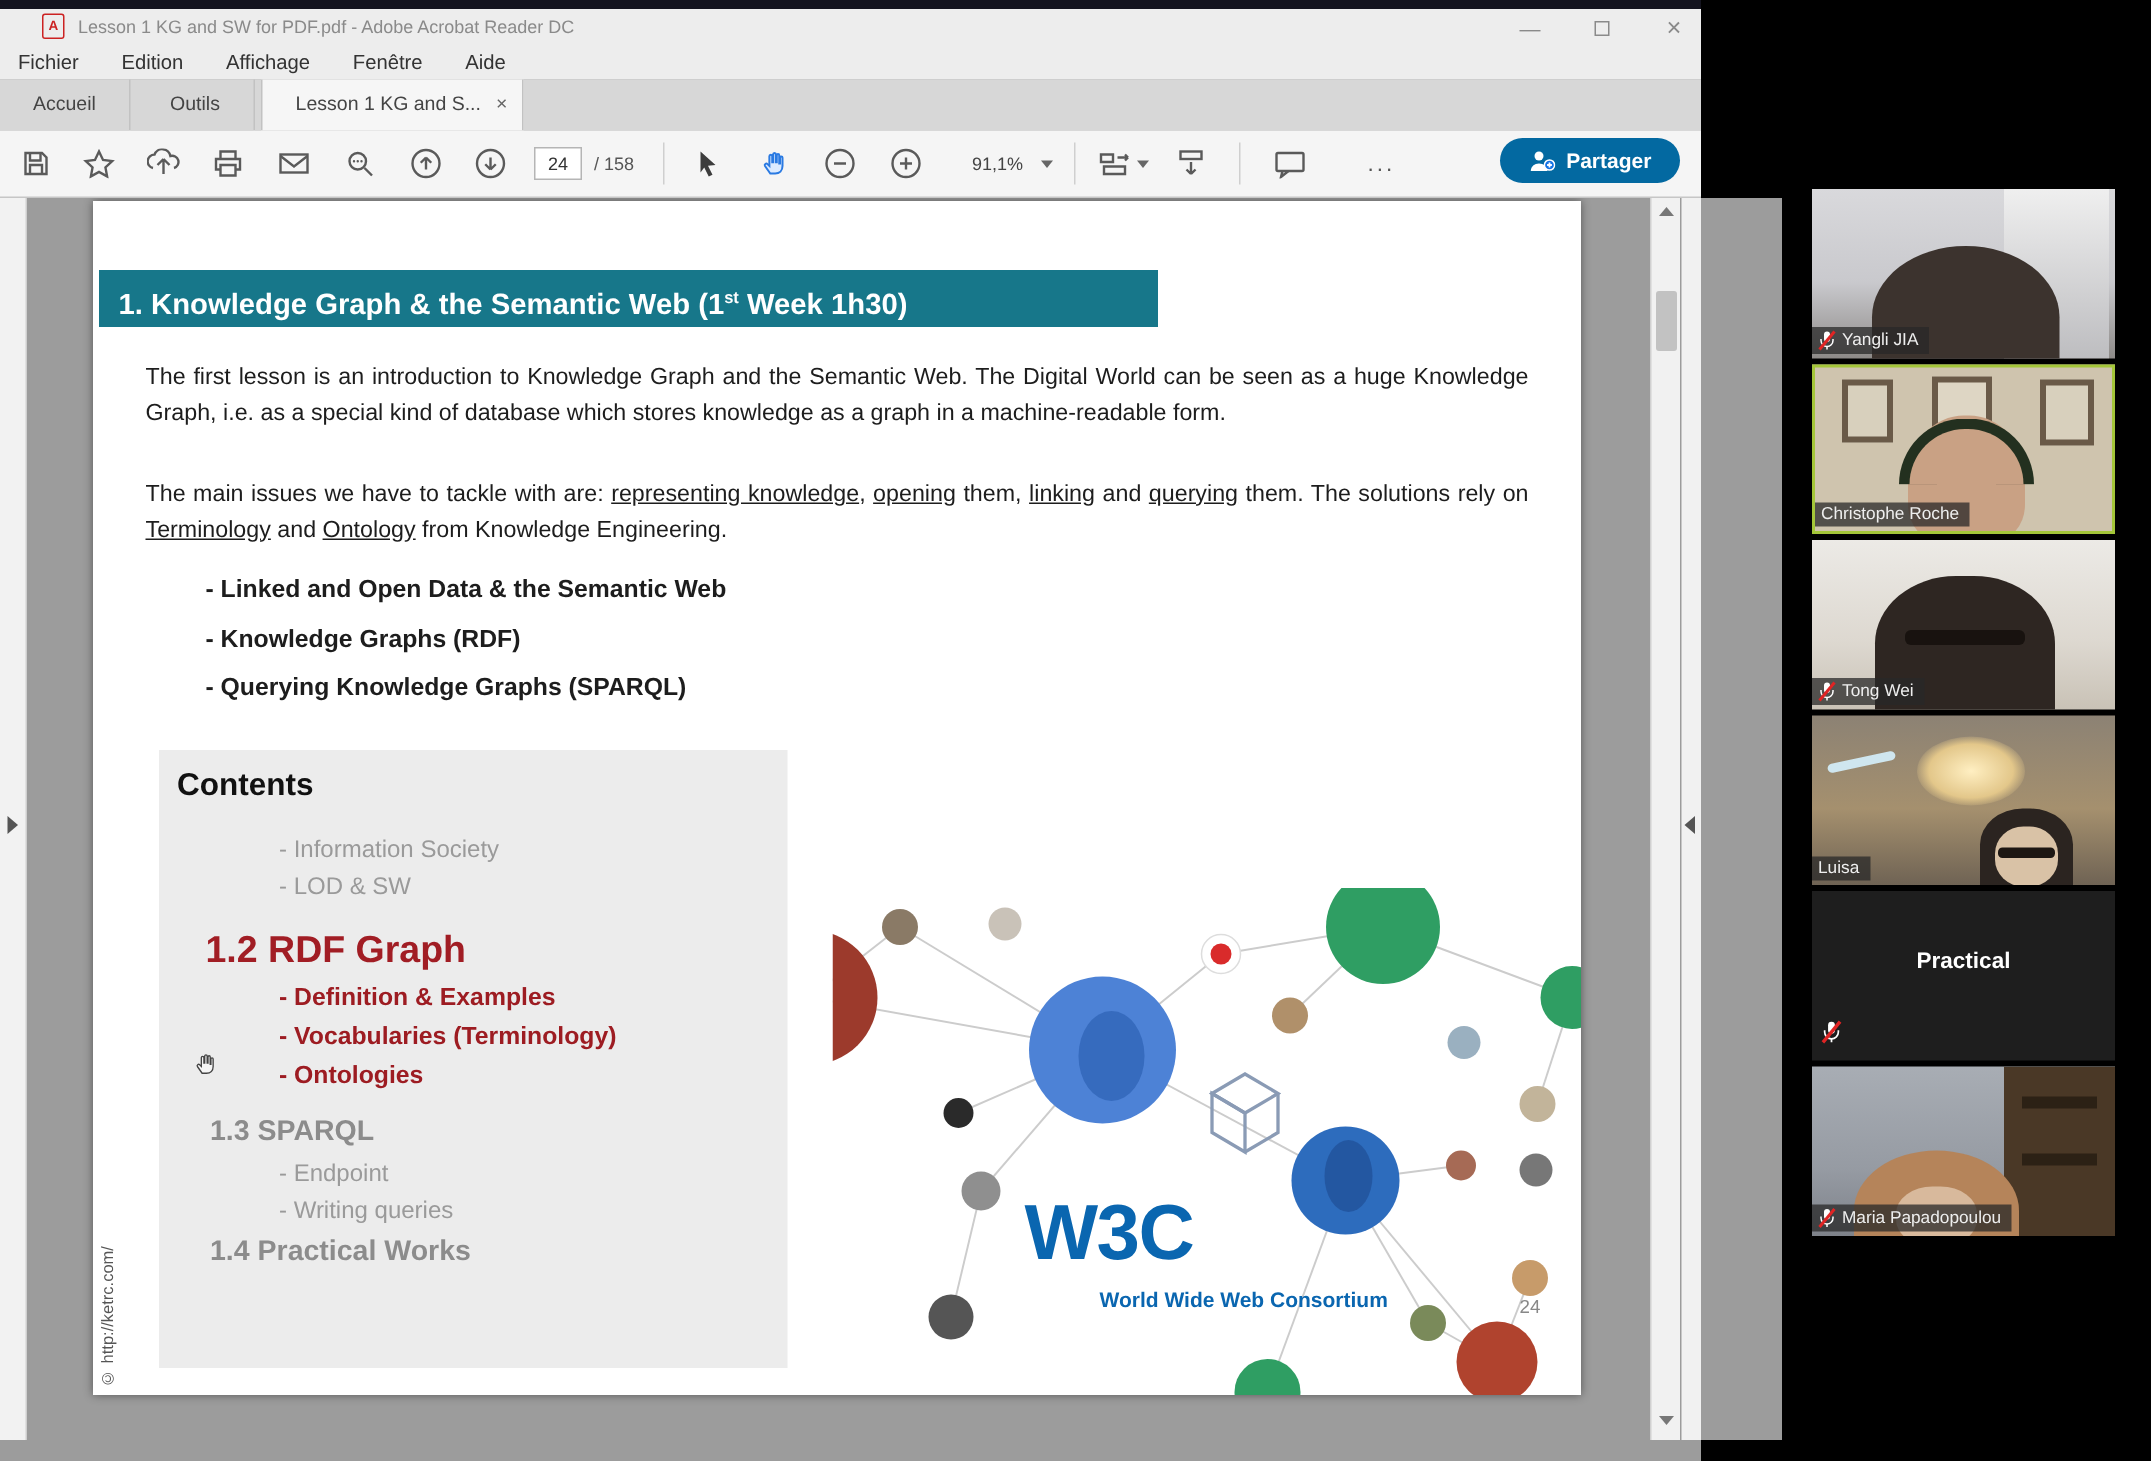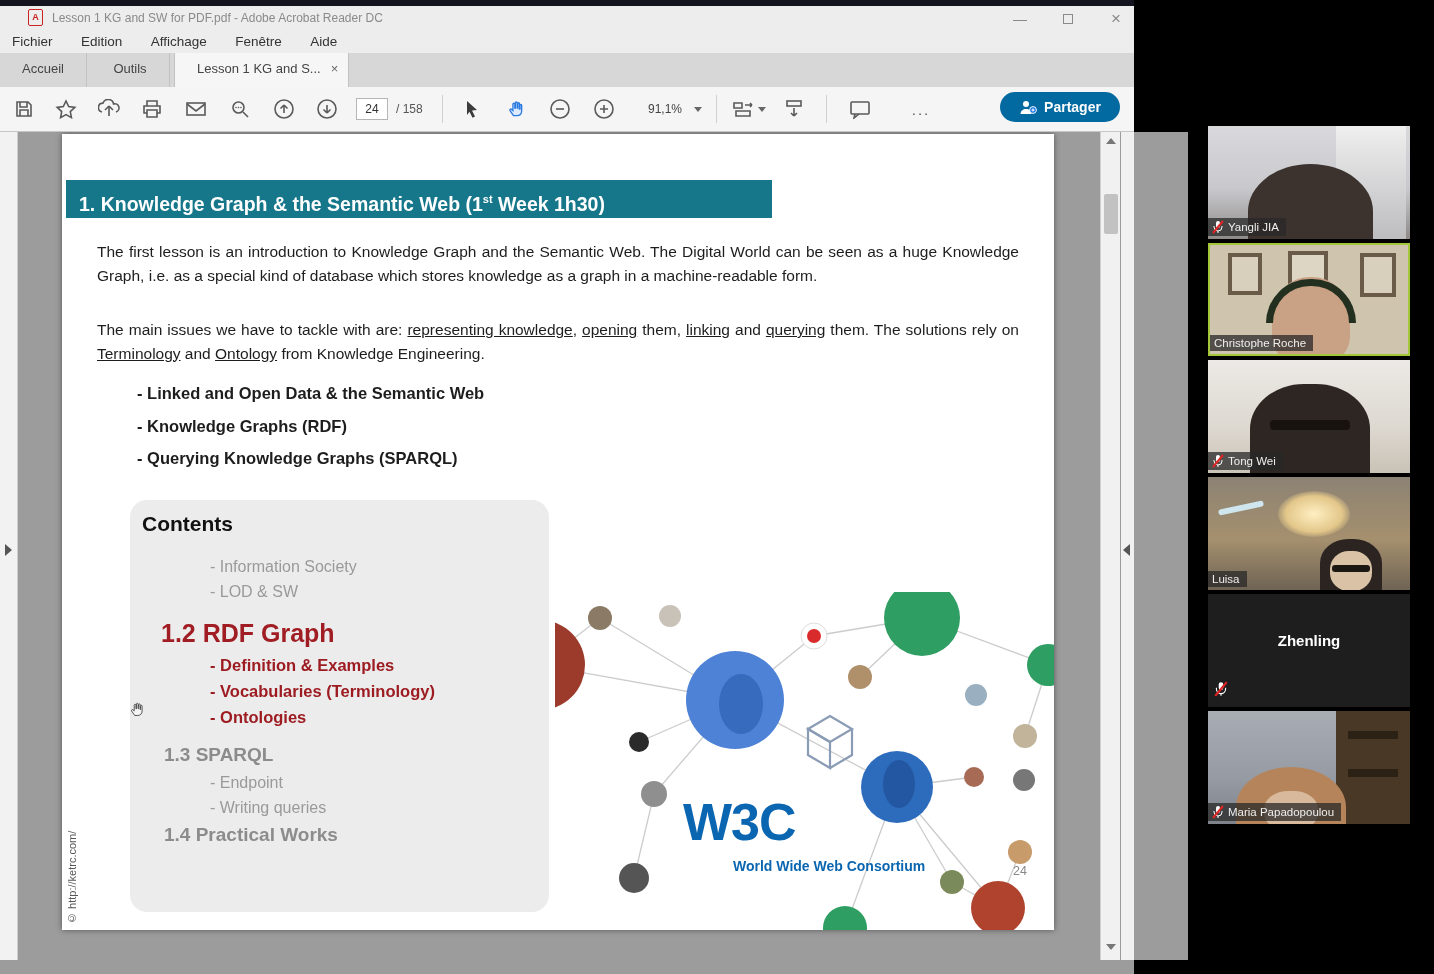--- a/index.html
+++ b/index.html
@@ -60,21 +60,21 @@
 
   
   #page { left:62px; top:2px; width:992px; height:796px; background:#fff; box-shadow:0 0 6px rgba(0,0,0,.45); }
   #slide-title { left:4px; top:46px; width:706px; height:38px; background:#17778a; color:#fff;
                  font-weight:bold; font-size:19.5px; line-height:38px; padding-left:13px; }
   #slide-title sup { font-size:11px; vertical-align:super; }
   .para { left:35px; width:922px; font-size:15.5px; line-height:23.5px; color:#1d1d1d; text-align:justify; }
   .para .u { text-decoration:underline; }
   #bullets { left:75px; top:250px; font-size:16.5px; font-weight:bold; color:#1d1d1d; }
   #bullets div { margin-bottom:13.5px; }
-  #contents-box { left:68px; top:366px; width:419px; height:412px; background:#ececec; padding:12px 0 0 12px;border-radius:17px; }
+  #contents-box { left:44px; top:366px; width:419px; height:412px; background:#ececec; padding:12px 0 0 12px; }
   #contents-box h2 { font-size:21px; color:#111; margin-bottom:22px; }
   .toc-h { font-size:19px; font-weight:bold; color:#8c8c8c; margin:0 0 8px 22px; }
   .toc-sub { font-size:16px; color:#9a9a9a; margin:0 0 7px 68px; }
   .toc-h.red { color:#a11d24; font-size:25px; margin-top:18px; margin-left:19px; }
   .toc-sub.red { color:#9d1c22; font-weight:bold; font-size:16.5px; }
   .gap { height:10px; }
   #copyright { left:4px; top:636px; height:154px; writing-mode:vertical-rl; transform:rotate(180deg);
                font-size:11px; color:#555; }
   #w3c-art { left:493px; top:458px; width:499px; height:338px; overflow:hidden; }
   #w3c-logo { left:128px; top:200px; font-size:52px; font-weight:bold; color:#0a66b0; letter-spacing:-1px;
@@ -395,21 +395,21 @@
   <div class="deco" style="left:10px;top:28px;width:46px;height:6px;background:#cfe6ef;transform:rotate(-12deg);border-radius:3px;"></div>
   <div class="deco" style="left:112px;top:62px;width:62px;height:52px;background:#2b2420;border-radius:46% 46% 0 0;"></div>
   <div class="deco" style="left:122px;top:74px;width:42px;height:40px;background:#d9c2a6;border-radius:45%;"></div>
   <div class="deco" style="left:124px;top:88px;width:38px;height:7px;background:#1d1713;border-radius:3px;"></div>
   <div class="vlabel">
     <span>Luisa</span>
   </div>
 </div>
 
 <div class="tile" style="top:594px;background:#1e1e1e;">
-  <div class="center-name">Zhenling</div>
+  <div class="center-name">Practical</div>
   <div class="deco" style="left:6px;bottom:6px;">
     <svg width="14" height="16" viewBox="0 0 12 14">
         <rect x="4" y="1" width="4" height="7" rx="2" fill="#fff"></rect>
         <path d="M2 6v1a4 4 0 0 0 8 0V6" stroke="#fff" fill="none"></path>
         <line x1="6" y1="11" x2="6" y2="13" stroke="#fff"></line>
         <line x1="1" y1="13" x2="11" y2="1" stroke="#e02424" stroke-width="2"></line>
       </svg>
   </div>
 </div>
 

